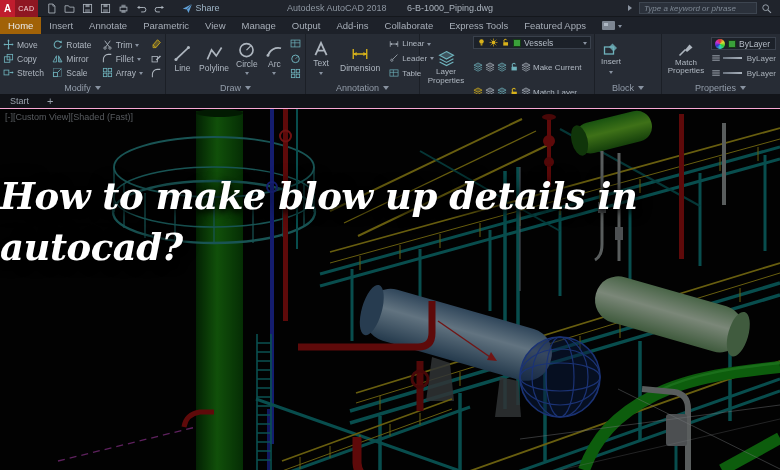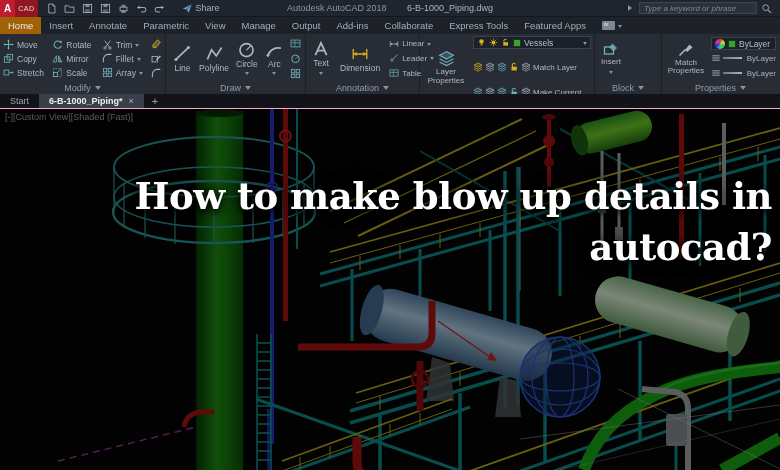--- a/index.html
+++ b/index.html
@@ -58,24 +58,24 @@
   .dtab{display:flex;align-items:center;padding:0 10px;color:#99a2ac;gap:6px;}
   .dtab.active{background:#3a4049;color:#eceef1;font-weight:bold;}
   .dtab .x{color:#aab2bb;font-weight:normal;}
   .newtab{display:flex;align-items:center;padding:0 8px;color:#9aa3ad;font-size:11px;}
 
   
   .viewport{position:absolute;top:109px;left:0;right:0;bottom:0;background:#040404;overflow:hidden;}
   .scene{position:absolute;inset:0;}
   .vp-label{position:absolute;top:3px;left:5px;font-size:9px;color:#aeb5bd;opacity:.85;z-index:2;}
   .dim{position:absolute;inset:0;background:rgba(0,0,0,.42);z-index:3;}
-  .vp-title{position:absolute;left:0;right:8px;top:62px;z-index:4;text-align:right;
+  .vp-title{position:absolute;left:0;right:8px;top:62px;z-index:4;text-align:left;
             font-family:"DejaVu Serif","Liberation Serif",serif;font-weight:bold;color:#ffffff;
             font-size:37px;line-height:51px;letter-spacing:-.5px;
-            text-shadow:0 0 16px rgba(0,0,0,.95),0 3px 6px rgba(0,0,0,.85);}
+            text-shadow:0 0 16px rgba(0,0,0,.95),0 3px 6px rgba(0,0,0,.85);font-style:italic;}
 </style>
 </head>
 <body>
 
 <svg width="0" height="0" style="position:absolute">
   <defs>
     <g id="s-line">
         <path d="M2.5 13 L13 3" stroke="currentColor" stroke-width="1.4" fill="none"></path>
         <circle cx="2.5" cy="13" r="1.3" fill="currentColor"></circle>
         <circle cx="13" cy="3" r="1.3" fill="currentColor"></circle>
@@ -477,54 +477,54 @@
                 <use href="#s-sun"></use>
               </svg>
             <svg class="mi yel" width="9" height="9" viewBox="0 0 16 16">
                 <use href="#s-lock"></use>
               </svg>
             <span class="sq"></span>
             <span style="flex:1">Vessels</span>
             <span class="caret s"></span>
           </div>
           <div class="lrow">
+            <svg class="mi teal" width="10" height="10" viewBox="0 0 16 16">
+                <use href="#s-layers"></use>
+              </svg>
+            <svg class="mi gray" width="10" height="10" viewBox="0 0 16 16">
+                <use href="#s-layers"></use>
+              </svg>
+            <svg class="mi teal" width="10" height="10" viewBox="0 0 16 16">
+                <use href="#s-layers"></use>
+              </svg>
+            <svg class="mi teal" width="10" height="10" viewBox="0 0 16 16">
+                <use href="#s-lock"></use>
+              </svg>
+            <svg class="mi gray" width="10" height="10" viewBox="0 0 16 16">
+                <use href="#s-layers"></use>
+              </svg>
+            <span style="font-size:8px;color:#b0b8c2;">Make Current</span>
+          </div>
+          <div class="lrow">
             <svg class="mi yel" width="10" height="10" viewBox="0 0 16 16">
                 <use href="#s-layers"></use>
               </svg>
             <svg class="mi gray" width="10" height="10" viewBox="0 0 16 16">
                 <use href="#s-layers"></use>
               </svg>
             <svg class="mi teal" width="10" height="10" viewBox="0 0 16 16">
                 <use href="#s-layers"></use>
               </svg>
             <svg class="mi yel" width="10" height="10" viewBox="0 0 16 16">
                 <use href="#s-lock"></use>
               </svg>
             <svg class="mi gray" width="10" height="10" viewBox="0 0 16 16">
                 <use href="#s-layers"></use>
               </svg>
             <span style="font-size:8px;color:#b0b8c2;">Match Layer</span>
-          </div>
-          <div class="lrow">
-            <svg class="mi teal" width="10" height="10" viewBox="0 0 16 16">
-                <use href="#s-layers"></use>
-              </svg>
-            <svg class="mi gray" width="10" height="10" viewBox="0 0 16 16">
-                <use href="#s-layers"></use>
-              </svg>
-            <svg class="mi teal" width="10" height="10" viewBox="0 0 16 16">
-                <use href="#s-layers"></use>
-              </svg>
-            <svg class="mi teal" width="10" height="10" viewBox="0 0 16 16">
-                <use href="#s-lock"></use>
-              </svg>
-            <svg class="mi gray" width="10" height="10" viewBox="0 0 16 16">
-                <use href="#s-layers"></use>
-              </svg>
-            <span style="font-size:8px;color:#b0b8c2;">Make Current</span>
           </div>
         </div>
       </div>
       <div class="panel-title">
         <span>Layers</span>
           <span class="caret"></span>
       </div>
     </div>
 
     <div class="panel" style="width:67px">
@@ -577,24 +577,20 @@
         <span>Properties</span>
           <span class="caret"></span>
       </div>
     </div>
   </div>
 
   <div class="doctabs">
     <div class="dtab">
         <span>Start</span>
       </div>
-    <div class="dtab active">
-      <span>6-B-1000_Piping*</span>
-      <span class="x">×</span>
-    </div>
     <div class="newtab">+</div>
   </div>
 
   <div class="viewport">
     <svg class="scene" viewBox="0 0 780 361" preserveAspectRatio="none">
       <defs>
         <linearGradient id="gcol" x1="0" y1="0" x2="1" y2="0">
           <stop offset="0" stop-color="#063a06"></stop>
             <stop offset=".45" stop-color="#1d8a12"></stop>
             <stop offset="1" stop-color="#0a4f08"></stop>

